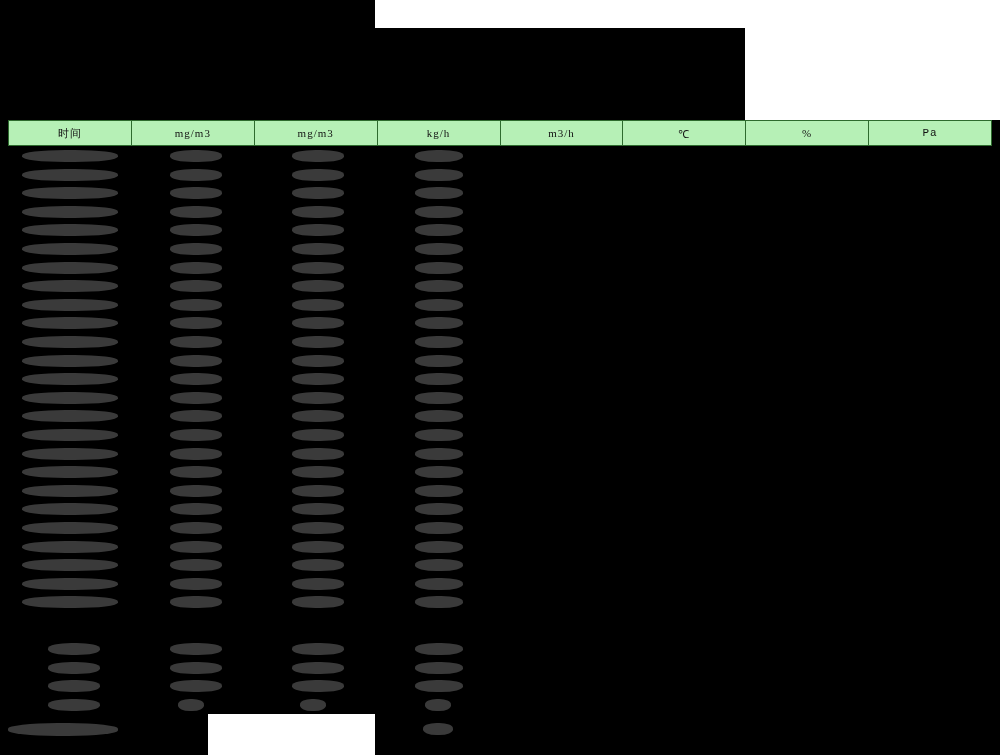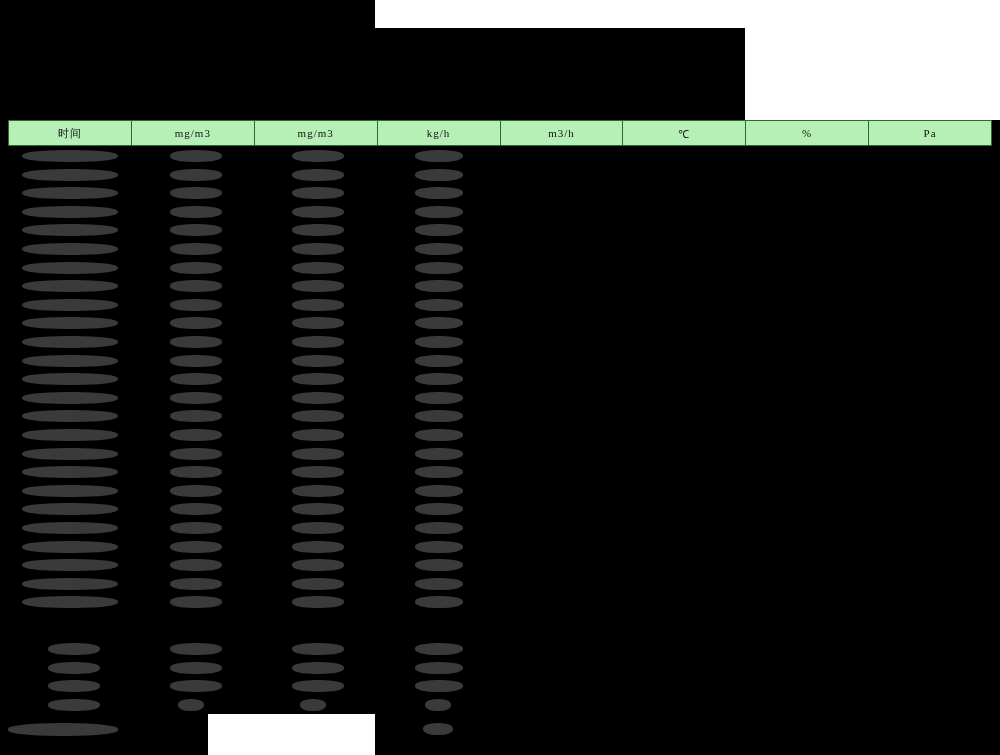--- a/index.html
+++ b/index.html
@@ -41,21 +41,21 @@
     flex: 1 1 0;
     border-right: 1px solid #2e6b2e;
     display: flex;
     align-items: center;
     justify-content: center;
     font-size: 11px;
     color: #111111;
     letter-spacing: 1px;
     box-sizing: border-box;
   }
-  .hdr-cell:last-child { border-right: none; }
+  .hdr-cell:last-child { border-right: none; font-family: Liberation Mono, monospace; }
 
   
   .hdr-sub {
     position: absolute;
     left: 8px;
     top: 146px;
     width: 984px;
     height: 12px;
     background: #000000;
   }

